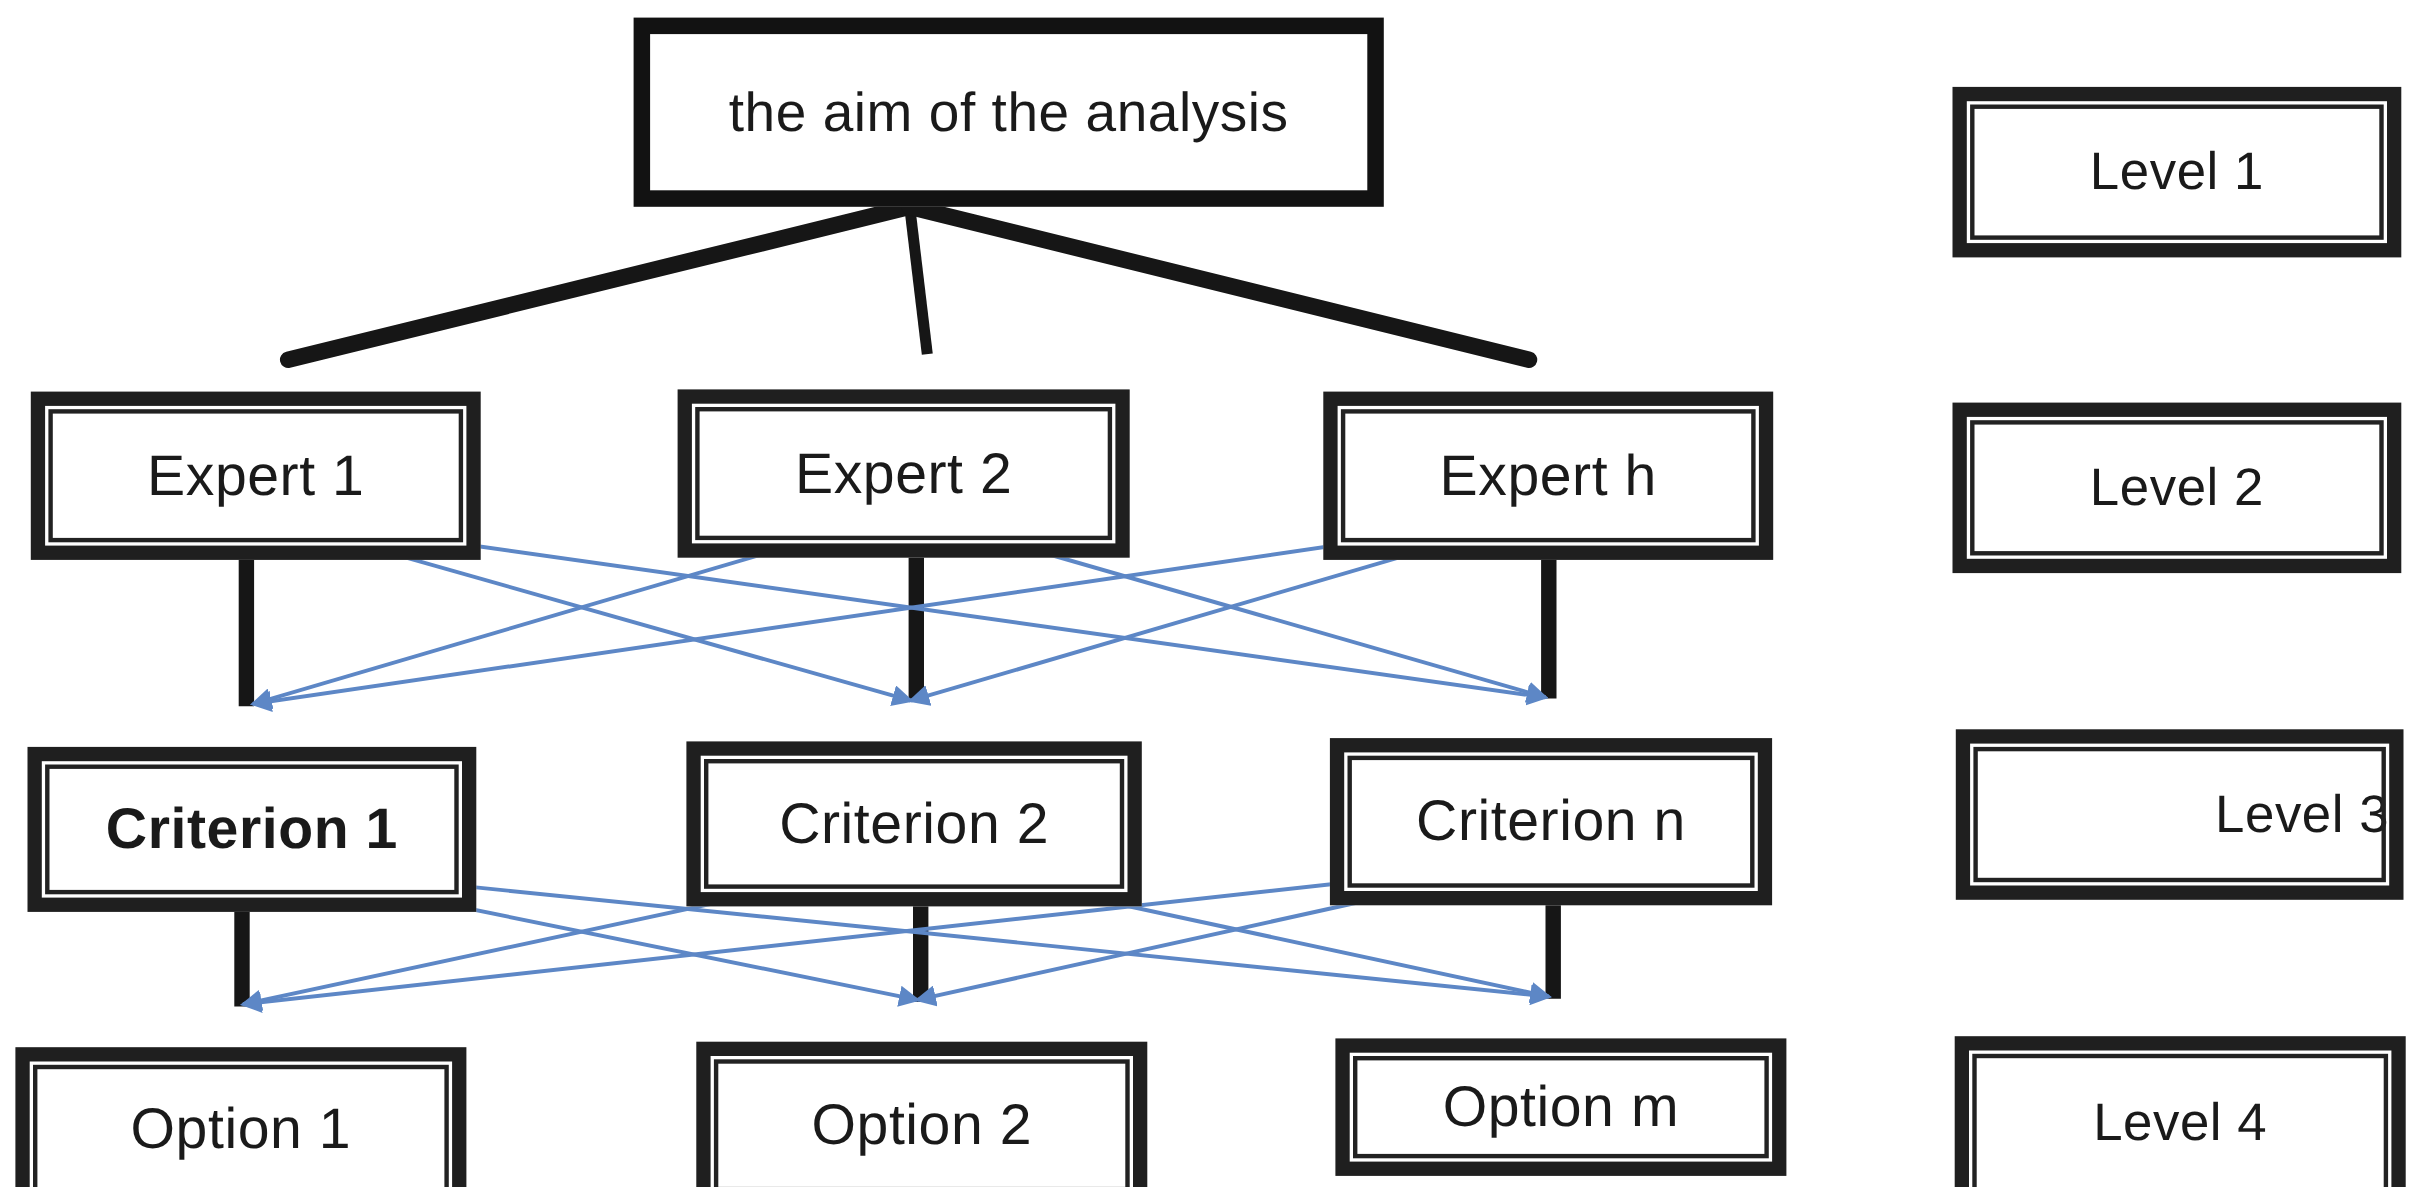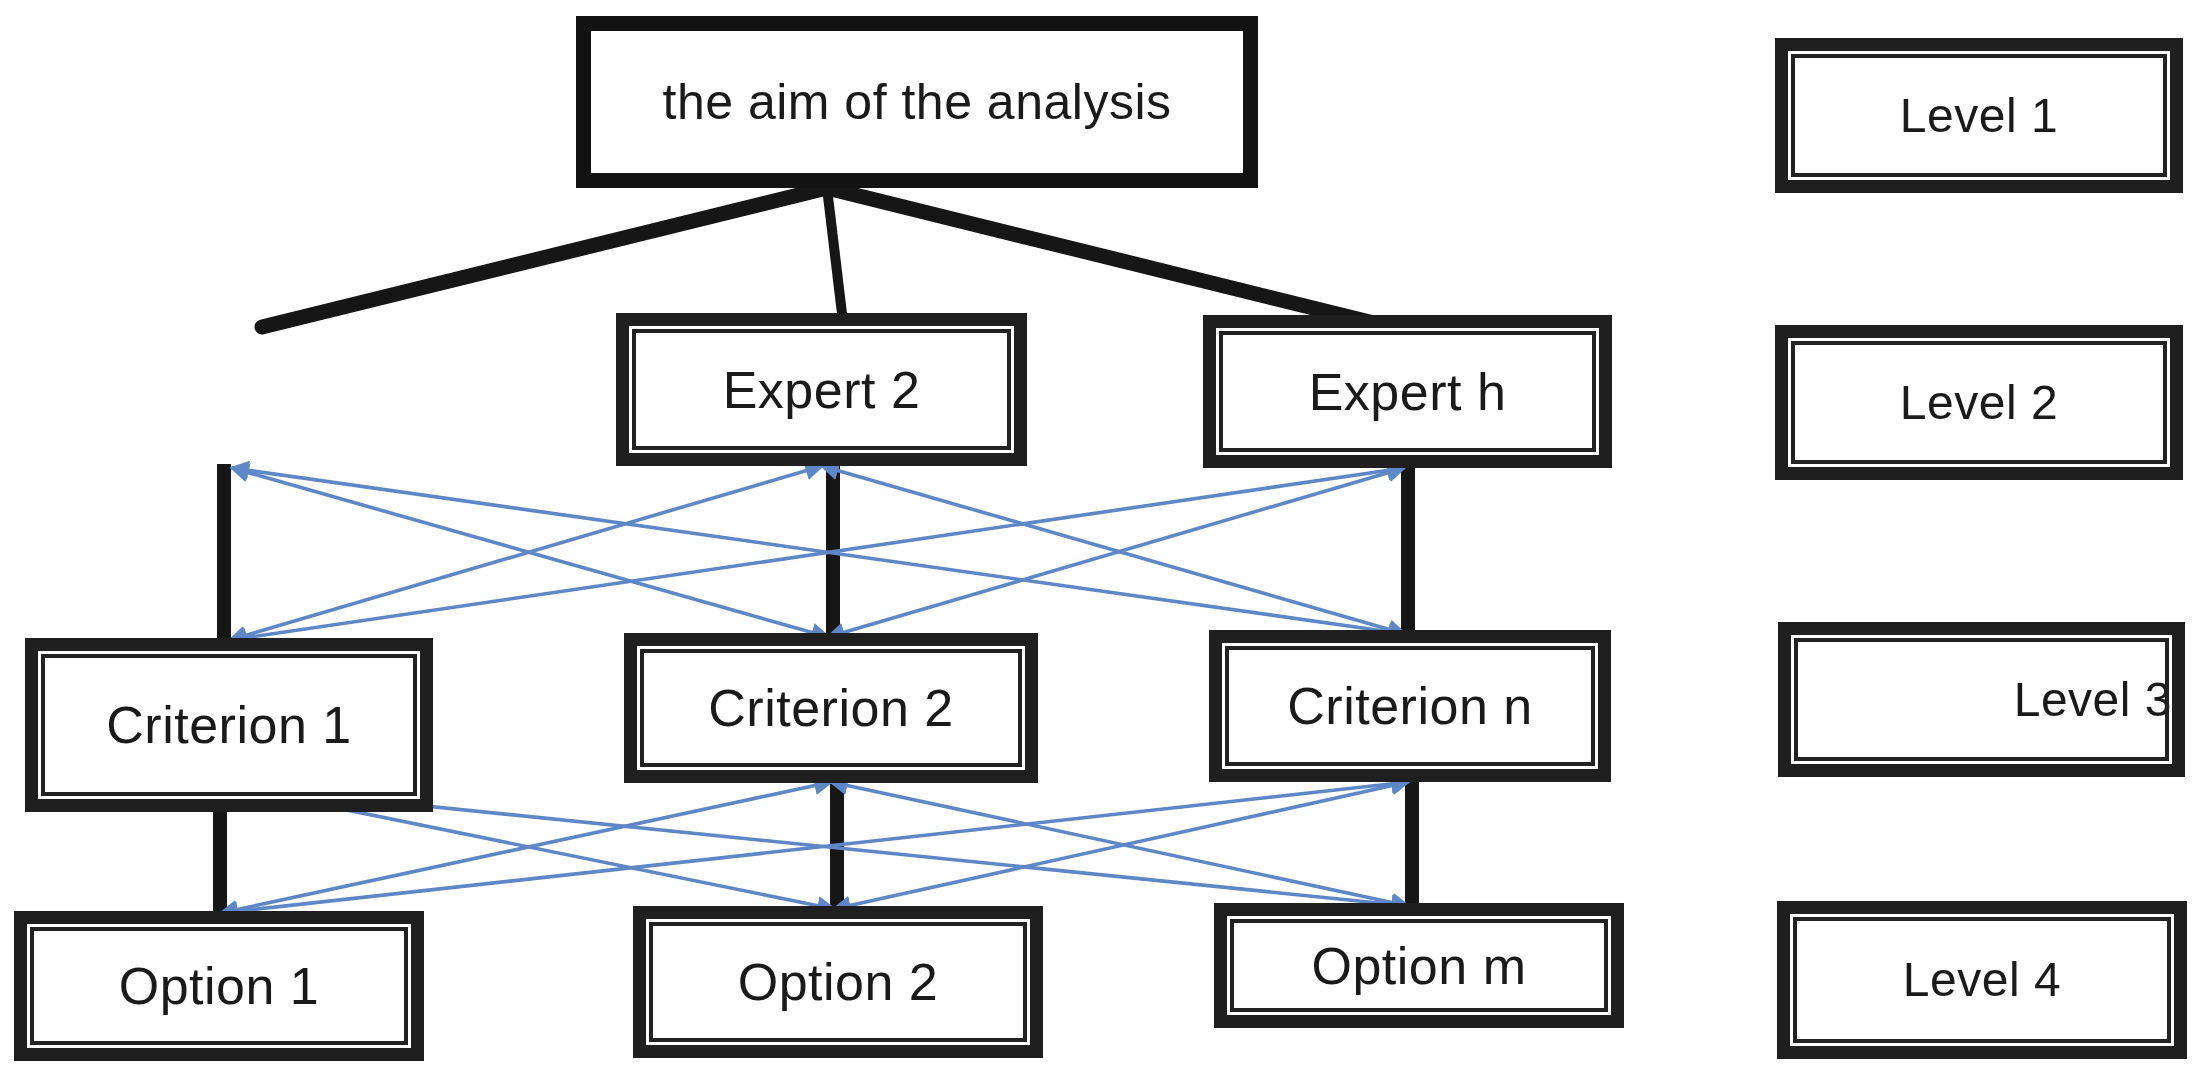--- a/index.html
+++ b/index.html
@@ -30,20 +30,21 @@
   
   .node {
     position: absolute;
     z-index: 2;
     background: #ffffff;
     border: 13px solid #1f1f1f;
     box-sizing: border-box;
     display: flex;
     align-items: center;
     justify-content: center;
+    margin-top: 41px;
   }
   .node::after {
     content: "";
     position: absolute;
     inset: 3px;
     border: 4px solid #222222;
     pointer-events: none;
   }
   
   .aim {
@@ -102,28 +103,31 @@
     <line class="bline" x1="831" y1="782" x2="221" y2="913" marker-start="url(#arrB)" marker-end="url(#arrB)"></line>
     <line class="bline" x1="831" y1="782" x2="1408" y2="906" marker-start="url(#arrB)" marker-end="url(#arrB)"></line>
     <line class="bline" x1="1408" y1="782" x2="221" y2="913" marker-start="url(#arrB)" marker-end="url(#arrB)"></line>
     <line class="bline" x1="1408" y1="782" x2="834" y2="909" marker-start="url(#arrB)" marker-end="url(#arrB)"></line>
   </svg>
 
   <div class="aim" style="left:576px; top:16px; width:682px; height:172px;">
     <span class="lbl">the aim of the analysis</span>
   </div>
 
+  <div class="node" style="left:28px; top:315px; width:409px; height:153px;">
+    <span class="lbl">Expert 1</span>
+  </div>
   <div class="node" style="left:616px; top:313px; width:411px; height:153px;">
     <span class="lbl">Expert 2</span>
   </div>
   <div class="node" style="left:1203px; top:315px; width:409px; height:153px;text-align:center;">
     <span class="lbl">Expert h</span>
   </div>
 
-  <div class="node" style="left:25px; top:638px; width:408px; height:174px;">
+  <div class="node" style="left:25px; top:638px; width:408px; height:150px;font-weight:bold;">
     <span class="lbl">Criterion 1</span>
   </div>
   <div class="node" style="left:624px; top:633px; width:414px; height:150px;">
     <span class="lbl">Criterion 2</span>
   </div>
   <div class="node" style="left:1209px; top:630px; width:402px; height:152px;">
     <span class="lbl">Criterion n</span>
   </div>
 
   <div class="node" style="left:14px; top:911px; width:410px; height:150px;">

